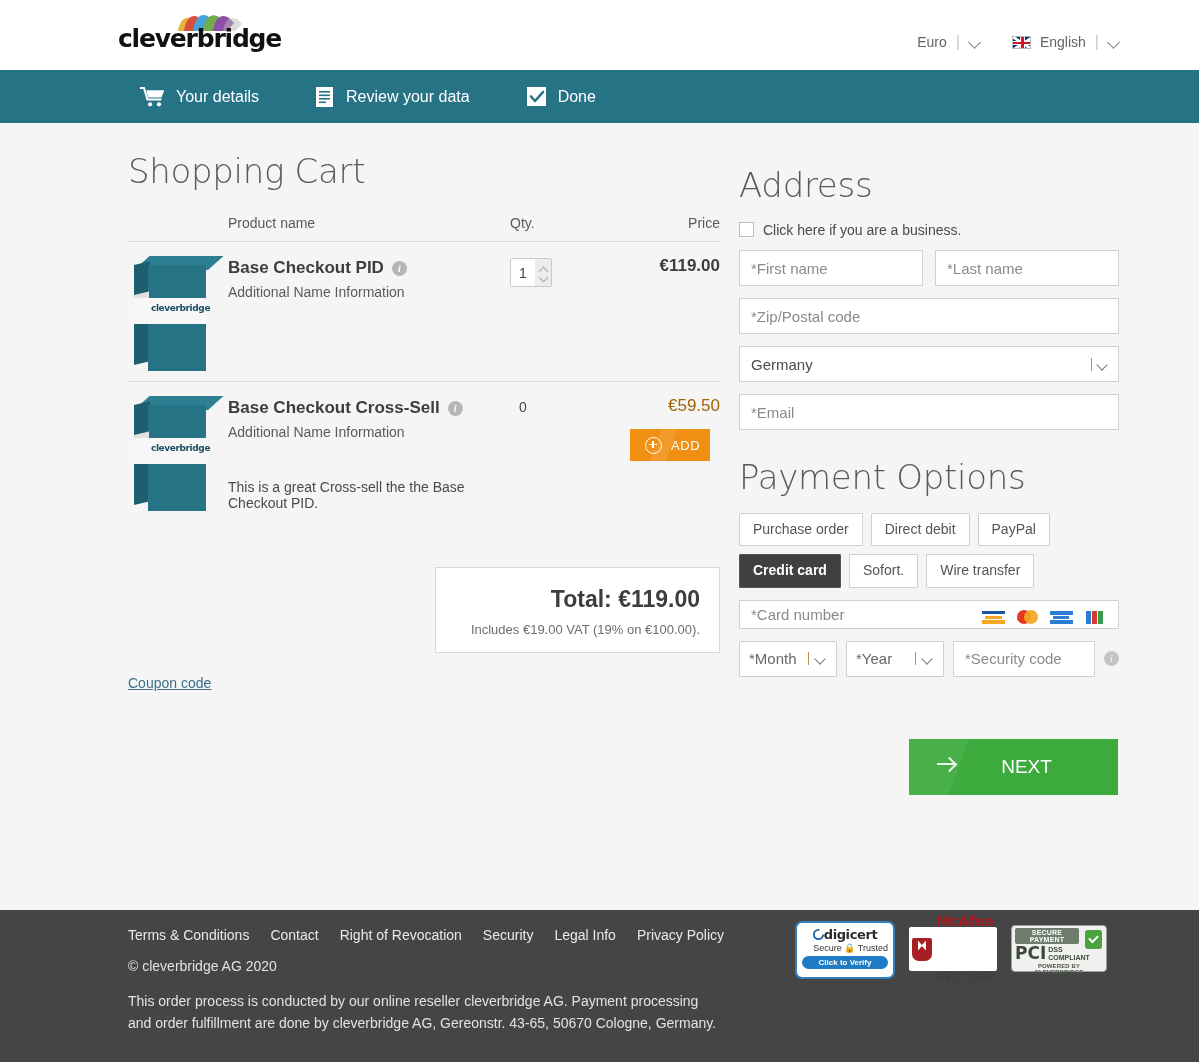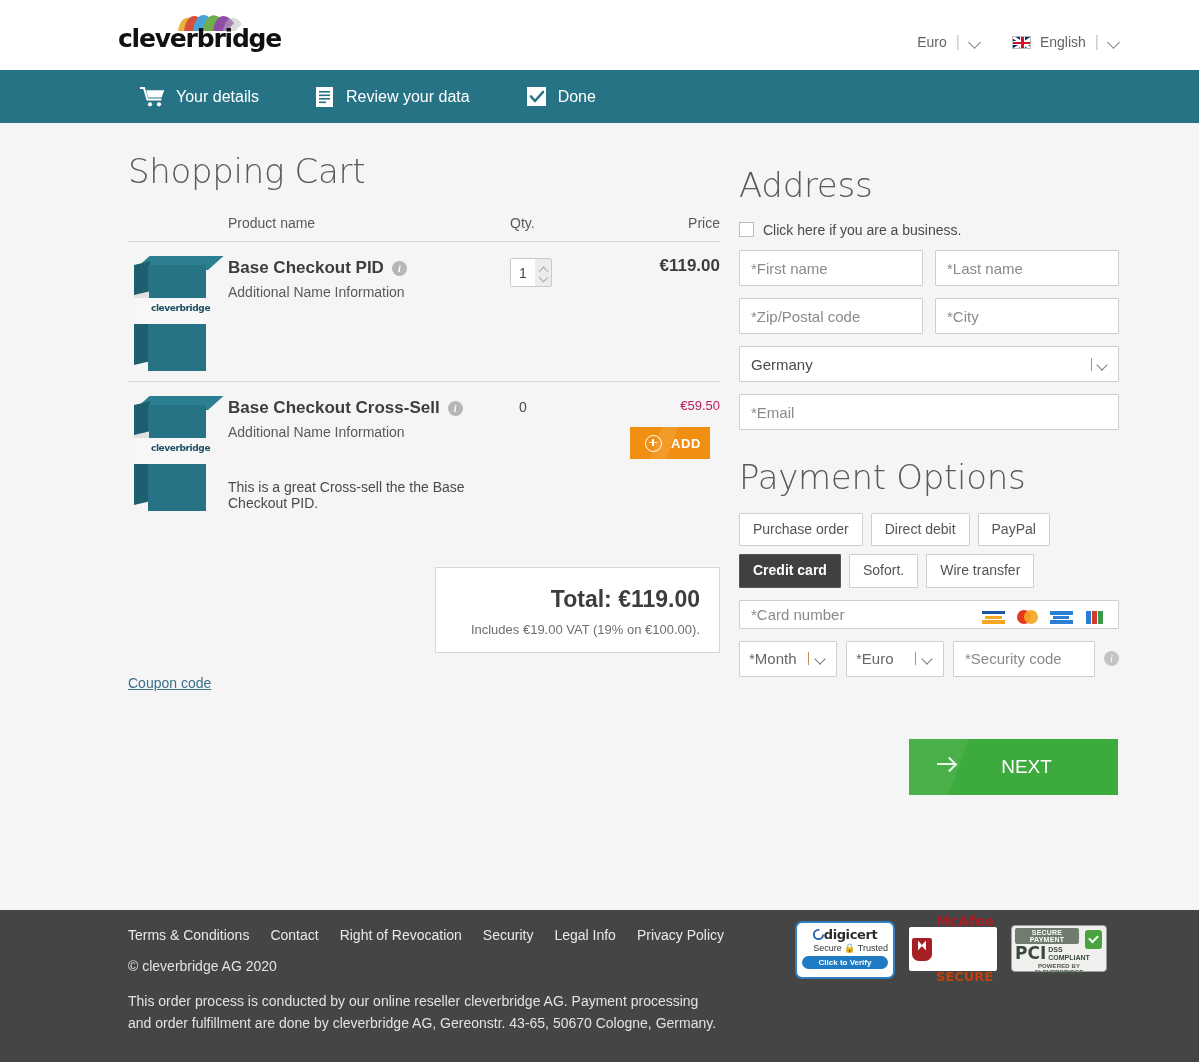--- a/index.html
+++ b/index.html
@@ -164,25 +164,25 @@
   .sa::before {
     content:""; position:absolute; left:1px; top:0;
     width:6px; height:6px;
     border-right:1.3px solid #aaa; border-bottom:1.3px solid #aaa;
   }
   .sa.up::before { transform:rotate(-135deg); top:2px; }
   .sa.down::before { transform:rotate(45deg); top:-1px; }
   .qty-plain { font-size:14px; color:#4a4a4a; padding-left:9px; }
   .price-cell { width:90px; text-align:right; }
   .price-strong { font-size:17px; font-weight:bold; color:#3d3d3d; }
-  .price-norm { font-size:13px; color:#be185d; }
+  .price-norm { font-size:17px; color:#a16207; }
   .add-btn {
     margin-top:13px; background:#f18f12; border:none; cursor:pointer;
     width:80px; height:32px; display:flex; align-items:center;
-    color:#fff; font-size:13px; font-weight:bold; letter-spacing:0.6px;
+    color:#fff; font-size:13px; font-weight:normal; letter-spacing:0.6px;
     position:relative; overflow:hidden;
   }
   .add-btn .plus {
     width:17px; height:17px; border:1.7px solid #fff; border-radius:50%;
     position:relative; margin-left:9px; flex:none;
   }
   .add-btn .plus::before { content:""; position:absolute; left:3px; top:6.3px; width:7.6px; height:1.7px; background:#fff; }
   .add-btn .plus::after { content:""; position:absolute; left:6.3px; top:3px; width:1.7px; height:7.6px; background:#fff; }
   .add-btn .lbl { margin-left:9px; }
   .add-btn .sheen {
@@ -337,21 +337,21 @@
   }
   .mshield {
     width:20px; height:23px; background:#a51f24; position:relative;
     border-radius:2px 2px 7px 7px;
   }
   .mshield::after {
     content:""; position:absolute; left:6px; top:3px; width:8px; height:10px;
     background:#fff; clip-path:polygon(0 0,50% 45%,100% 0,100% 100%,50% 55%,0 100%);
   }
   .mtxt .m1 { font-family:"DejaVu Sans", sans-serif; font-weight:bold; font-size:14px; color:#a51f24; line-height:1; }
-  .mtxt .m2 { font-family:"DejaVu Sans", sans-serif; font-weight:bold; font-size:13px; color:#c2410c; line-height:1.1;margin-top:42px; }
+  .mtxt .m2 { font-family:"DejaVu Sans", sans-serif; font-weight:bold; font-size:13px; color:#404040; line-height:1.1;margin-top:42px; }
   .bg-pci {
     width:96px; height:47px; background:#f0f0ef; border:1px solid #9aa39a;
     border-radius:4px; margin-top:4px; padding:2px 3px; text-align:center;
     position:relative;
   }
   .pci-top {
     background:#6f7d6f; color:#fff; font-size:7px; font-weight:bold;
     letter-spacing:0.2px; padding:1px 0; border-radius:2px; width:64px;
   }
   .pci-mid { display:flex; align-items:center; justify-content:flex-start; gap:2px; margin-top:1px; }
@@ -535,21 +535,20 @@
       <span class="cbox"></span>
       <span class="cb-label">Click here if you are a business.</span>
     </div>
 
     <div class="fld-row">
       <input class="fld half" placeholder="*First name" style="">
       <input class="fld half" placeholder="*Last name" style="">
     </div>
     <div class="fld-row">
       <input class="fld half" placeholder="*Zip/Postal code" style="">
-      <input class="fld half" placeholder="*City" style="">
     </div>
 
     <div class="sel-wrap">
       <div class="sel">
         <span>Germany</span>
       </div>
       <span class="sel-caret">
         <i class="caret-bar"></i>
           <i class="caret-ch"></i>
       </span>
@@ -599,21 +598,21 @@
       </span>
     </div>
 
     <div class="exp-row">
       <div class="small-sel">
         <span class="txt">*Month</span>
         <i class="caret-bar"></i>
           <i class="caret-ch"></i>
       </div>
       <div class="small-sel">
-        <span class="txt">*Euro</span>
+        <span class="txt">*Year</span>
         <i class="caret-bar"></i>
           <i class="caret-ch"></i>
       </div>
       <div class="cvv-wrap">
         <input class="fld cvv" placeholder="*Security code" style="">
         <span class="cvv-info">i</span>
       </div>
     </div>
 
     <button class="next-btn">

